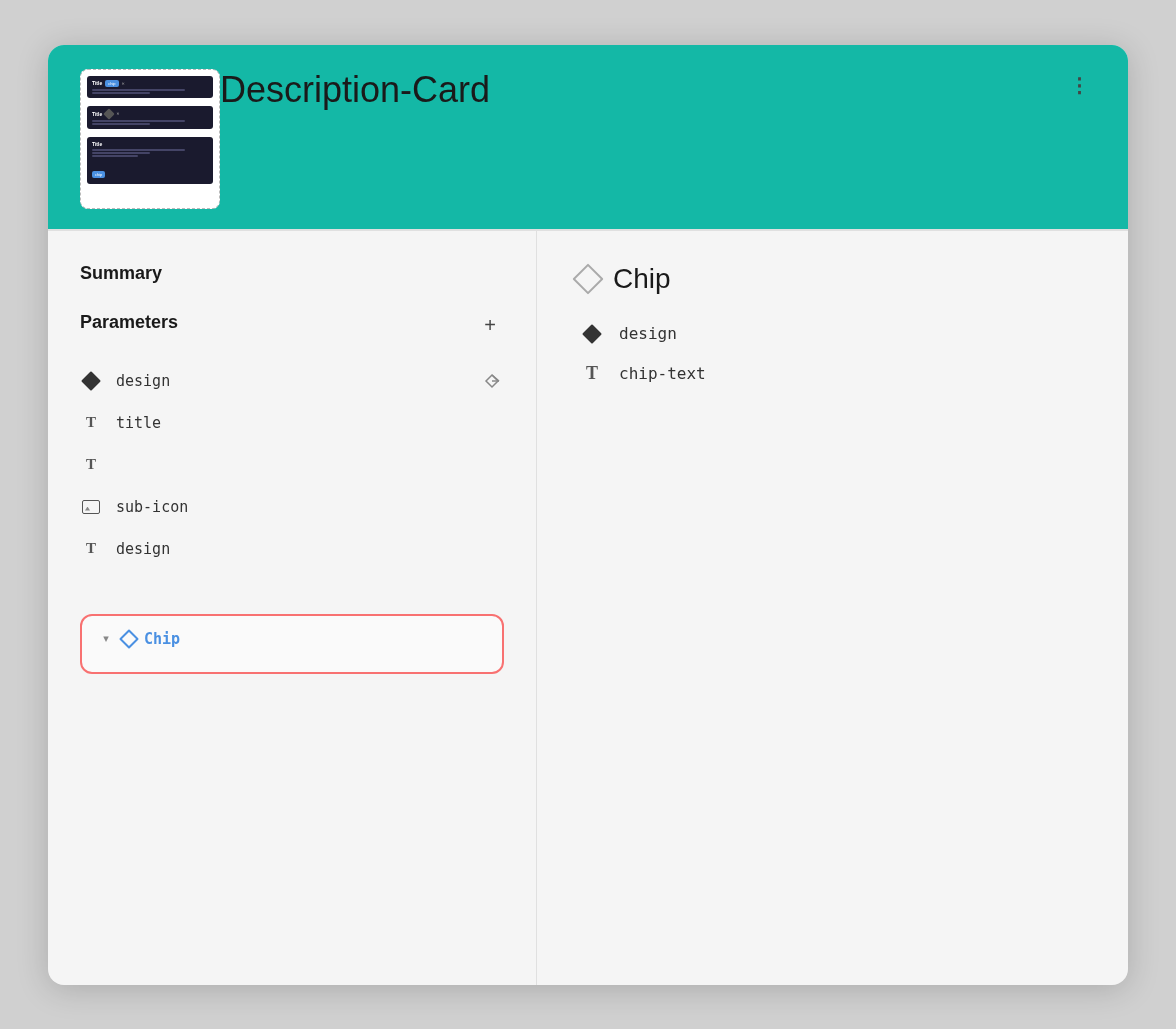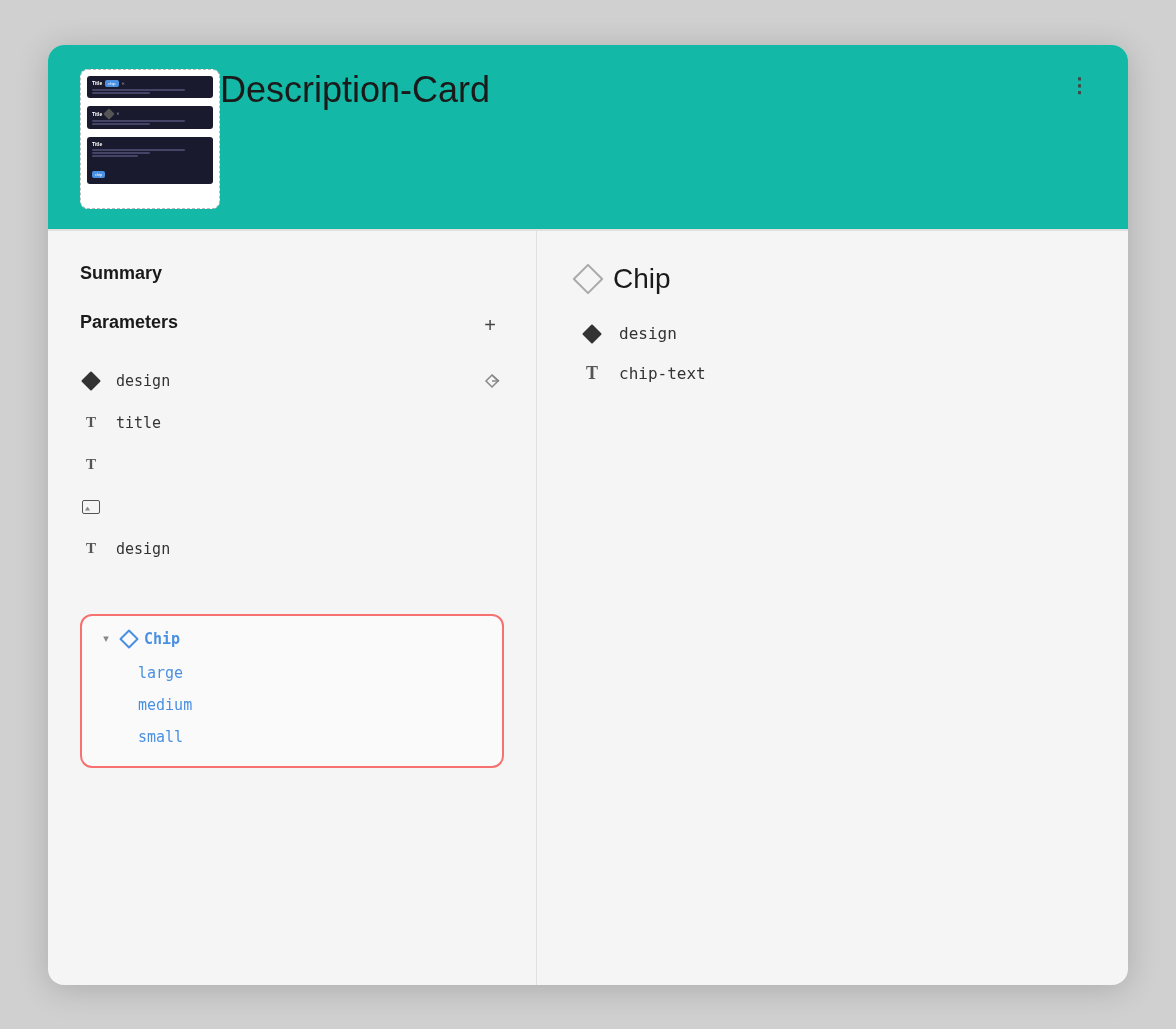--- a/index.html
+++ b/index.html
@@ -433,45 +433,41 @@
           <div class="param-item">
             <div class="param-item-icon">
               <span class="t-icon">T</span>
             </div>
           </div>
 
           <div class="param-item">
             <div class="param-item-icon">
               <div class="img-icon"></div>
             </div>
+            <span class="param-label">sub-icon</span>
           </div>
 
           <div class="param-item">
             <div class="param-item-icon">
               <span class="t-icon">T</span>
             </div>
             <span class="param-label">design</span>
           </div>
 
         </div>
       </div>
 
       <div class="relay-section">
 
         <div class="relay-instances-box">
           <div class="relay-chip-header">
             <div class="chevron-down">▾</div>
             <div class="diamond-outline"></div>
             <span class="relay-chip-label">Chip</span>
           </div>
-          <div class="relay-sub-items">
-            <div class="relay-sub-item">large</div>
-            <div class="relay-sub-item">medium</div>
-            <div class="relay-sub-item">small</div>
-          </div>
         </div>
       </div>
 
     </div>
 
     <div class="right-panel">
 
       <div class="right-chip-header">
         <div class="diamond-outline-lg"></div>
         <span class="right-chip-title">Chip</span>

